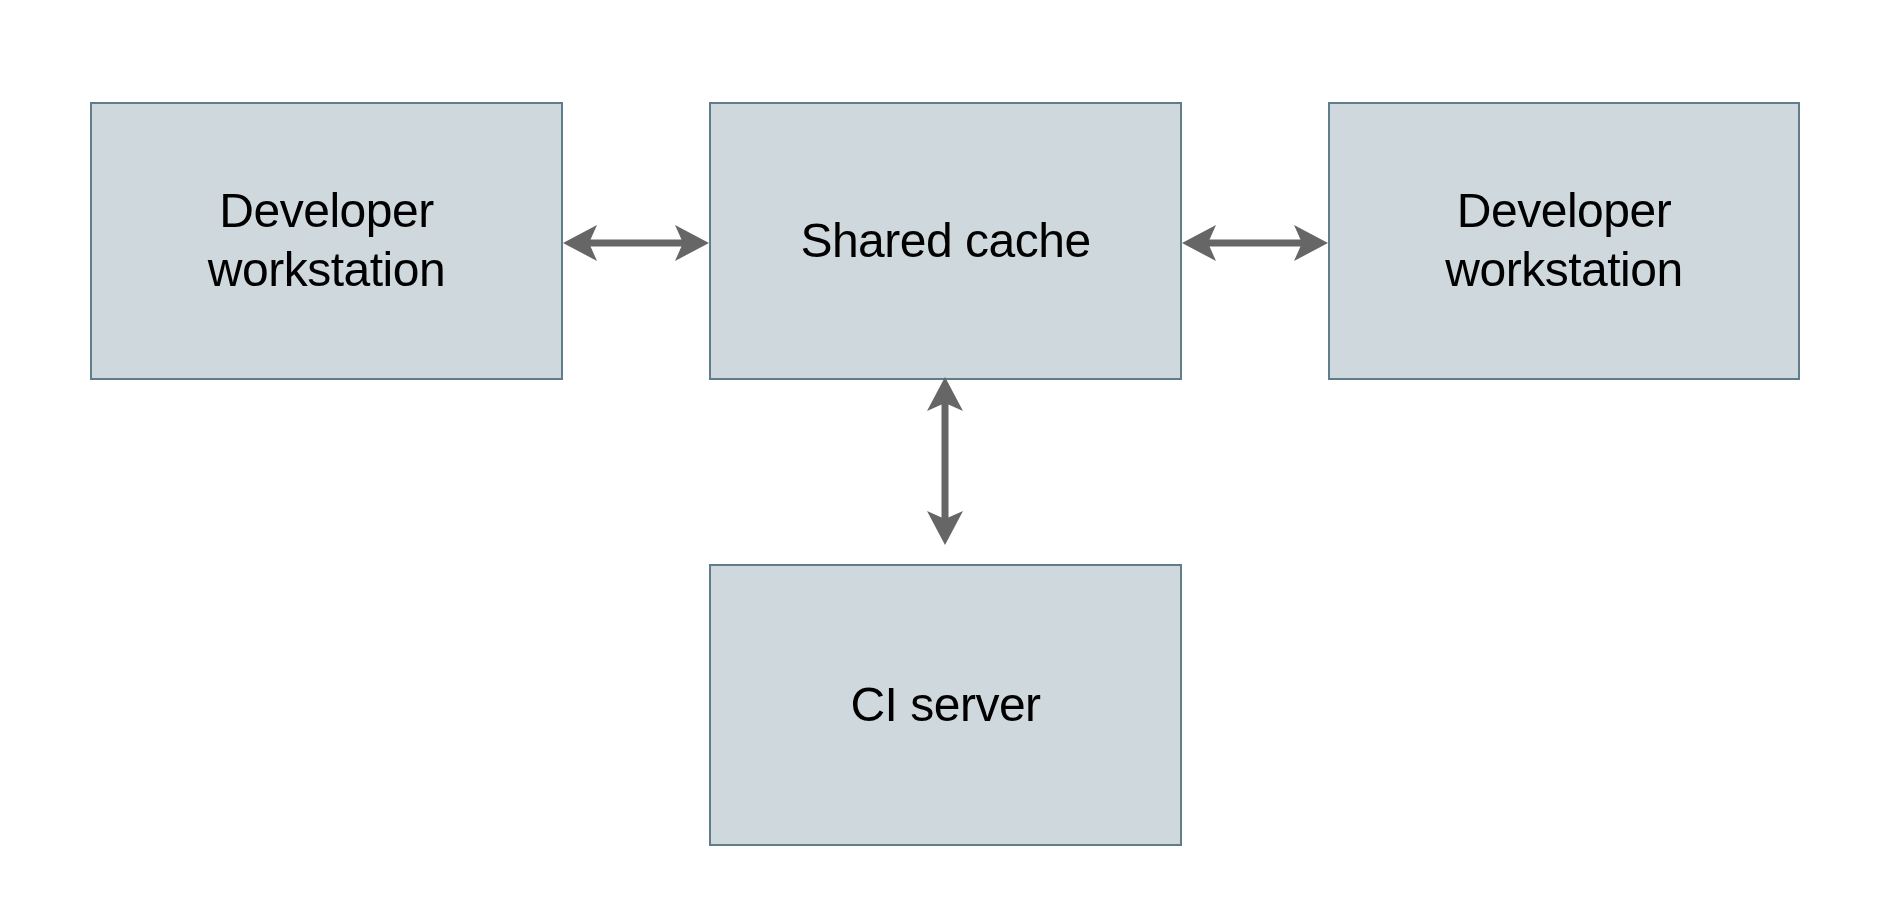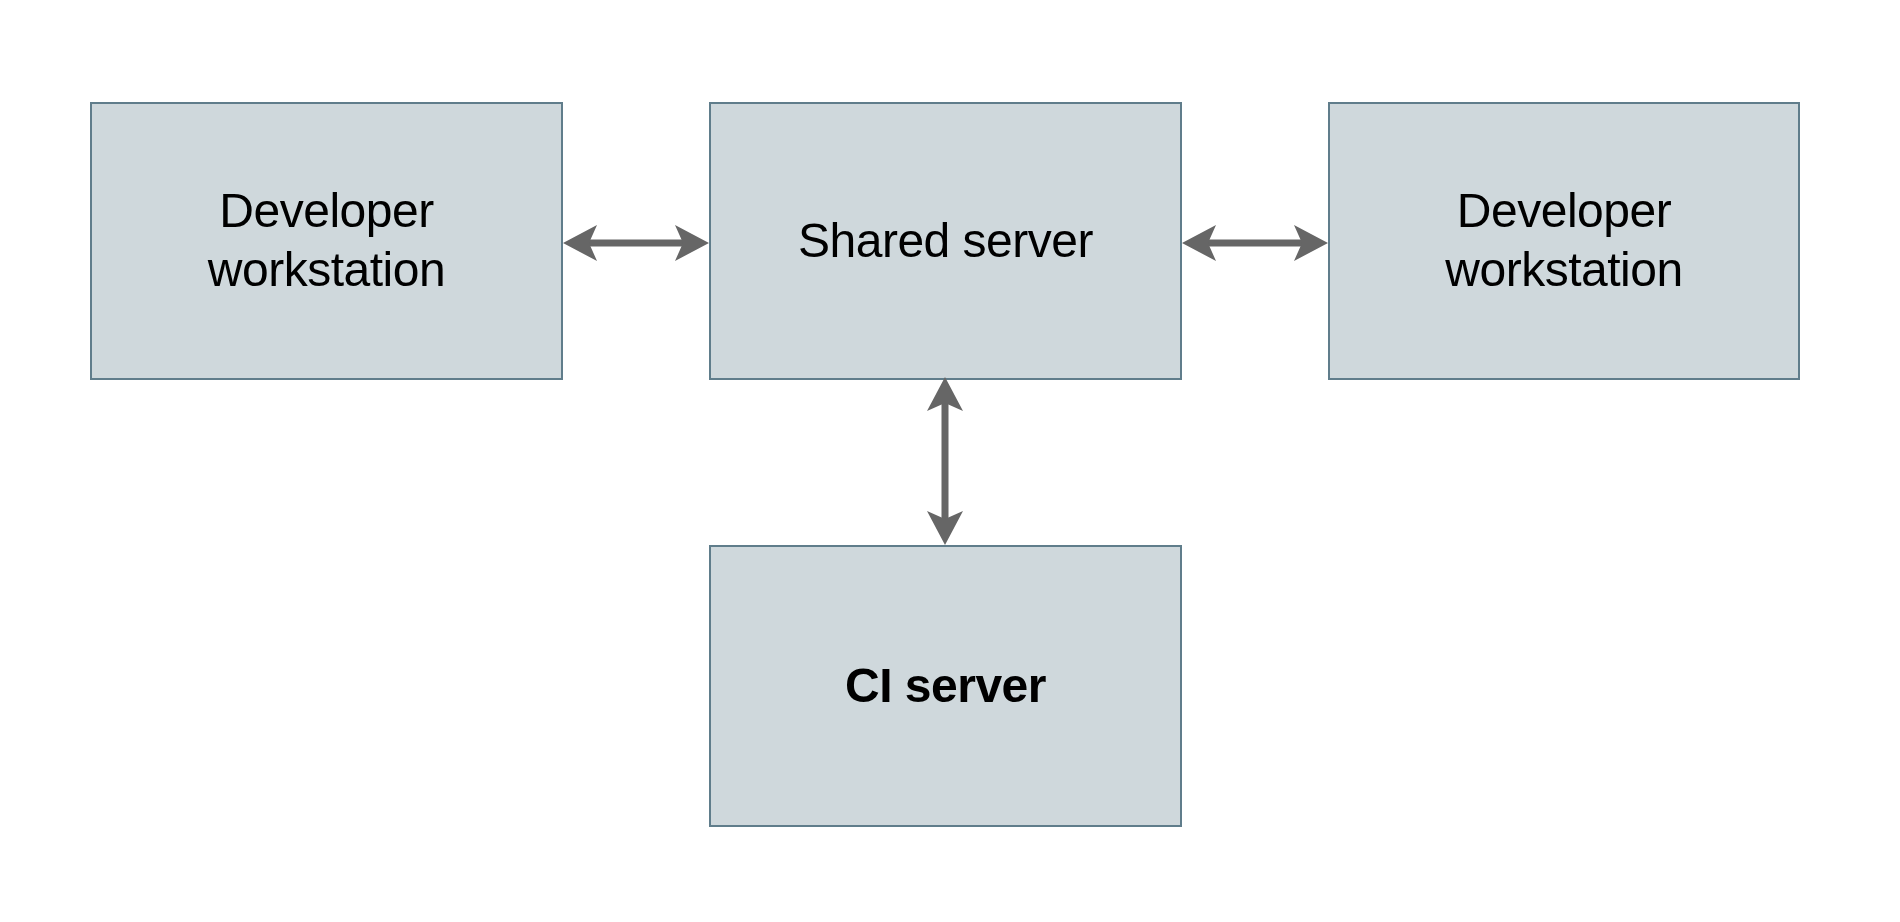--- a/index.html
+++ b/index.html
@@ -34,41 +34,41 @@
   .node .label{
     font-size:48px;
     line-height:1.22;
     color:var(--text-color);
     max-width:420px;
     letter-spacing:-0.5px;
   }
   .node-dev-left   {left:90px;  top:102px; width:473px; height:278px;}
   .node-shared-cache{left:709px; top:102px; width:473px; height:278px;}
   .node-dev-right  {left:1328px;top:102px; width:472px; height:278px;}
-  .node-ci-server  {left:709px; top:545px; width:473px; height:282px;font-weight:bold;}
+  .node-ci-server  {left:709px; top:564px; width:473px; height:282px;}
   .edge{
     position:absolute;
     color:var(--arrow-color);
   }
   .edge svg{display:block;}
   .edge-left  {left:563px;  top:223px;}
   .edge-right {left:1182px; top:223px;}
   .edge-down  {left:925px;  top:377px;}
 </style>
 </head>
 <body>
 
 <div class="canvas">
 
   <div class="node node-dev-left">
     <div class="label">Developer workstation</div>
   </div>
 
   <div class="node node-shared-cache">
-    <div class="label">Shared server</div>
+    <div class="label">Shared cache</div>
   </div>
 
   <div class="node node-dev-right">
     <div class="label">Developer workstation</div>
   </div>
 
   <div class="node node-ci-server">
     <div class="label">CI server</div>
   </div>
 

